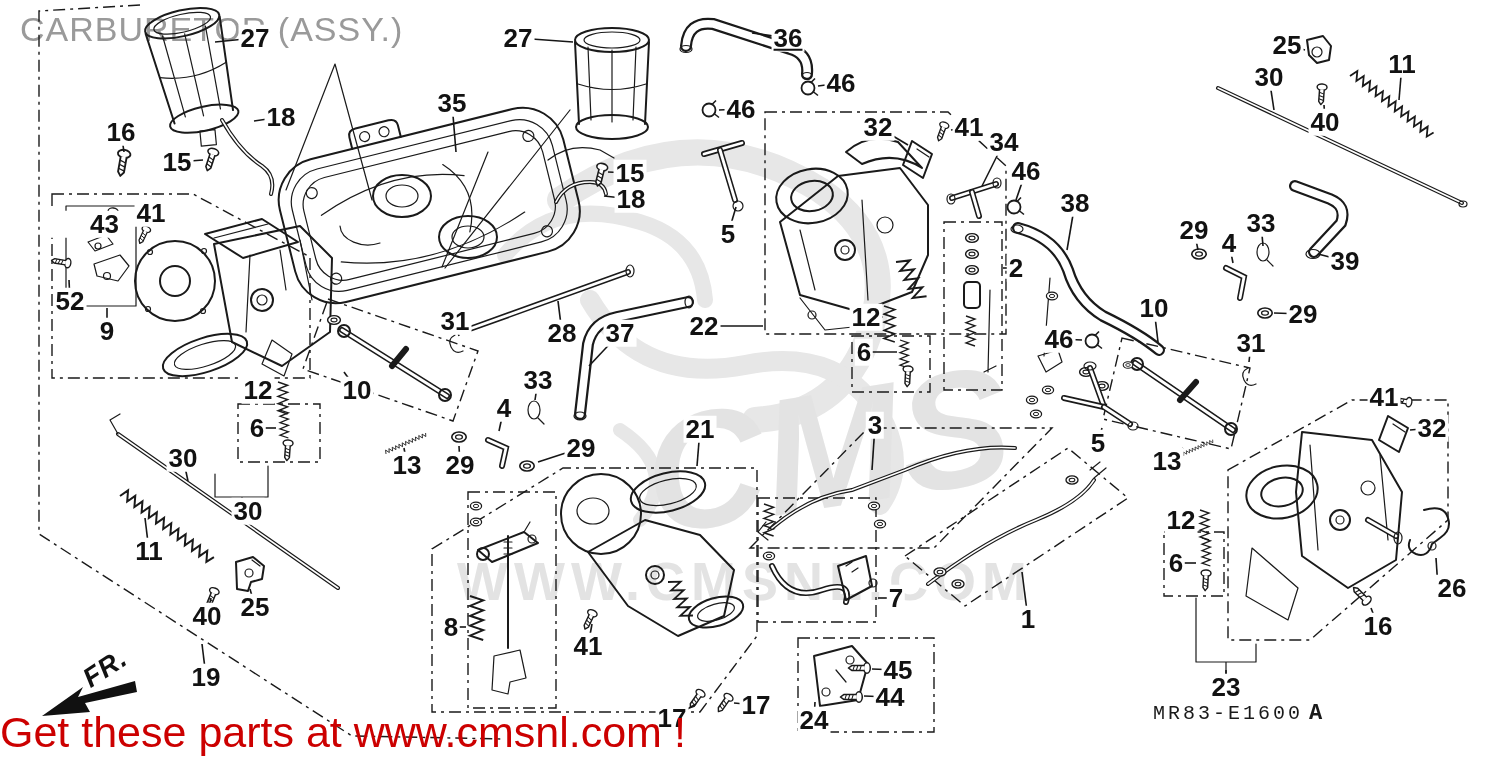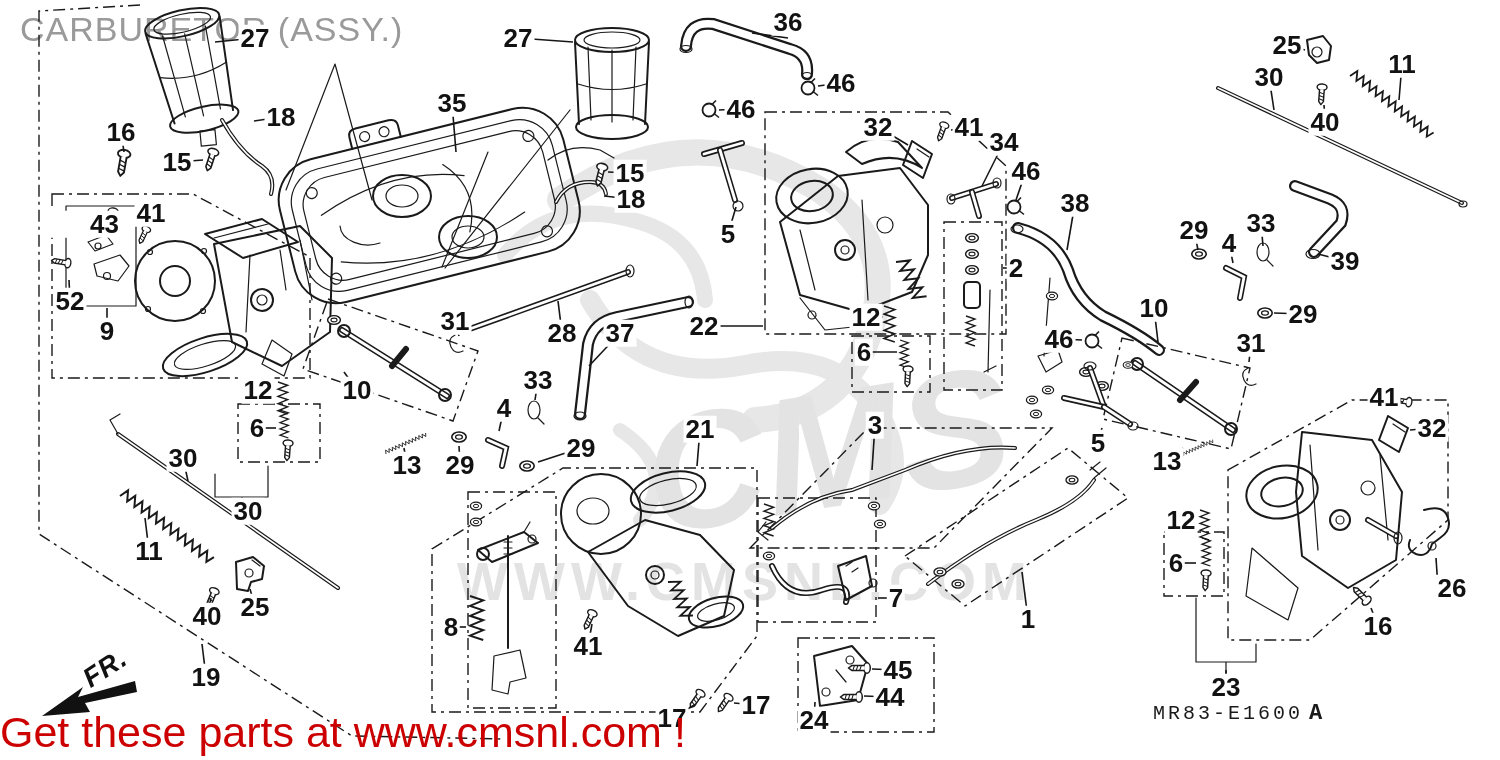--- a/index.html
+++ b/index.html
@@ -505,21 +505,21 @@
     </g>
 </svg>
 
 <div id="callout-layer">
     <div class="callout" style="left: 255px; top: 38px;">27</div>
     <div class="callout" style="left: 281px; top: 117px;">18</div>
     <div class="callout" style="left: 121px; top: 132px;">16</div>
     <div class="callout" style="left: 177px; top: 162px;">15</div>
     <div class="callout" style="left: 518px; top: 38px;">27</div>
     <div class="callout" style="left: 452px; top: 103px;">35</div>
-    <div class="callout" style="left: 788px; top: 22px;">36</div>
+    <div class="callout" style="left: 788px; top: 38px; text-decoration: underline;">36</div>
     <div class="callout" style="left: 841px; top: 83px;">46</div>
     <div class="callout" style="left: 741px; top: 109px;">46</div>
     <div class="callout" style="left: 630px; top: 173px;">15</div>
     <div class="callout" style="left: 631px; top: 199px;">18</div>
     <div class="callout" style="left: 878px; top: 127px;">32</div>
     <div class="callout" style="left: 969px; top: 127px;">41</div>
     <div class="callout" style="left: 1004px; top: 142px;">34</div>
     <div class="callout" style="left: 1026px; top: 171px;">46</div>
     <div class="callout" style="left: 1075px; top: 203px;">38</div>
     <div class="callout" style="left: 1287px; top: 45px;">25</div>

